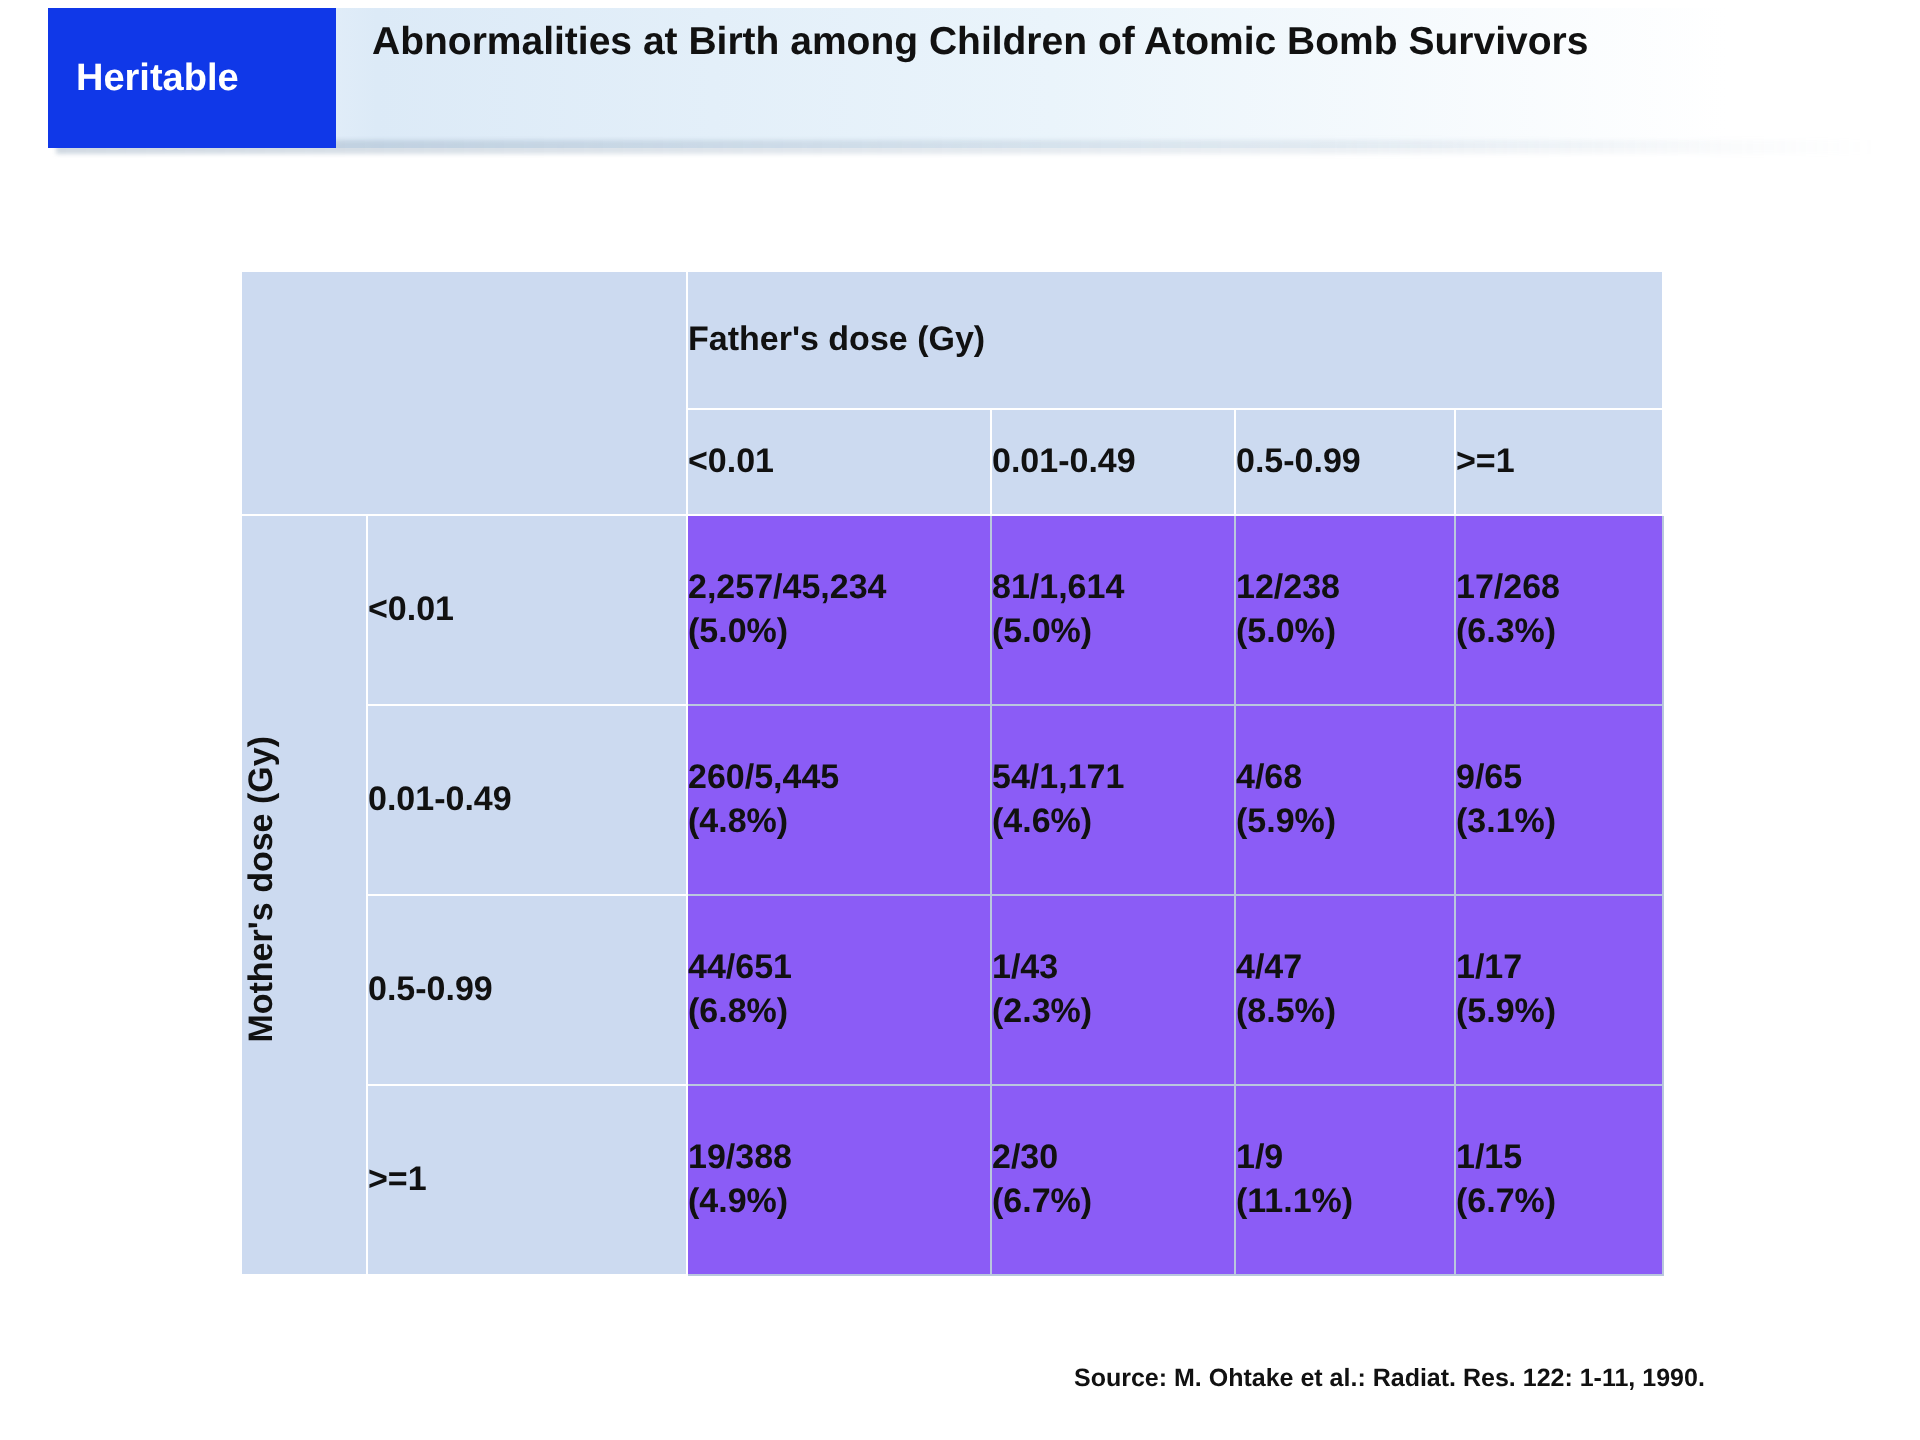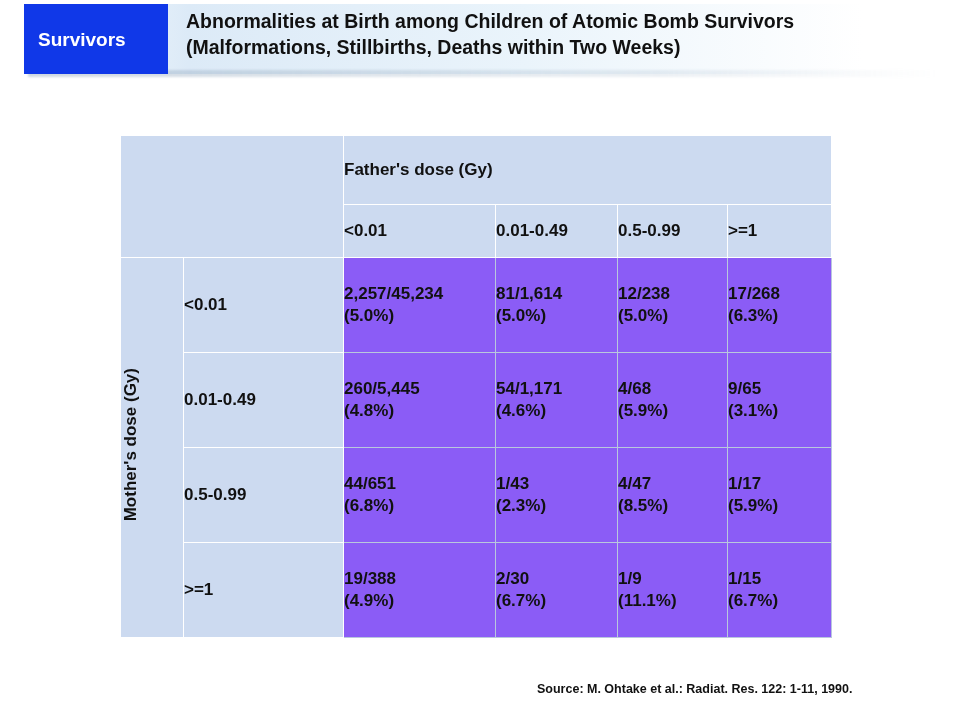--- a/index.html
+++ b/index.html
@@ -141,25 +141,24 @@
     color: #111111;
   }
 </style>
 </head>
 <body>
 
 <div class="header">
   <div class="header-band"></div>
   <div class="header-band-shadow"></div>
   <div class="tag">
-    <span>Survivors</span>
+    <span>Heritable</span>
   </div>
   <div class="header-title">
     <div>Abnormalities at Birth among Children of Atomic Bomb Survivors</div>
-    <div>(Malformations, Stillbirths, Deaths within Two Weeks)</div>
   </div>
 </div>
 
 <div class="table-wrap">
   <table class="matrix">
     <colgroup>
       <col style="width:62px">
       <col style="width:160px">
       <col style="width:152px">
       <col style="width:122px">

